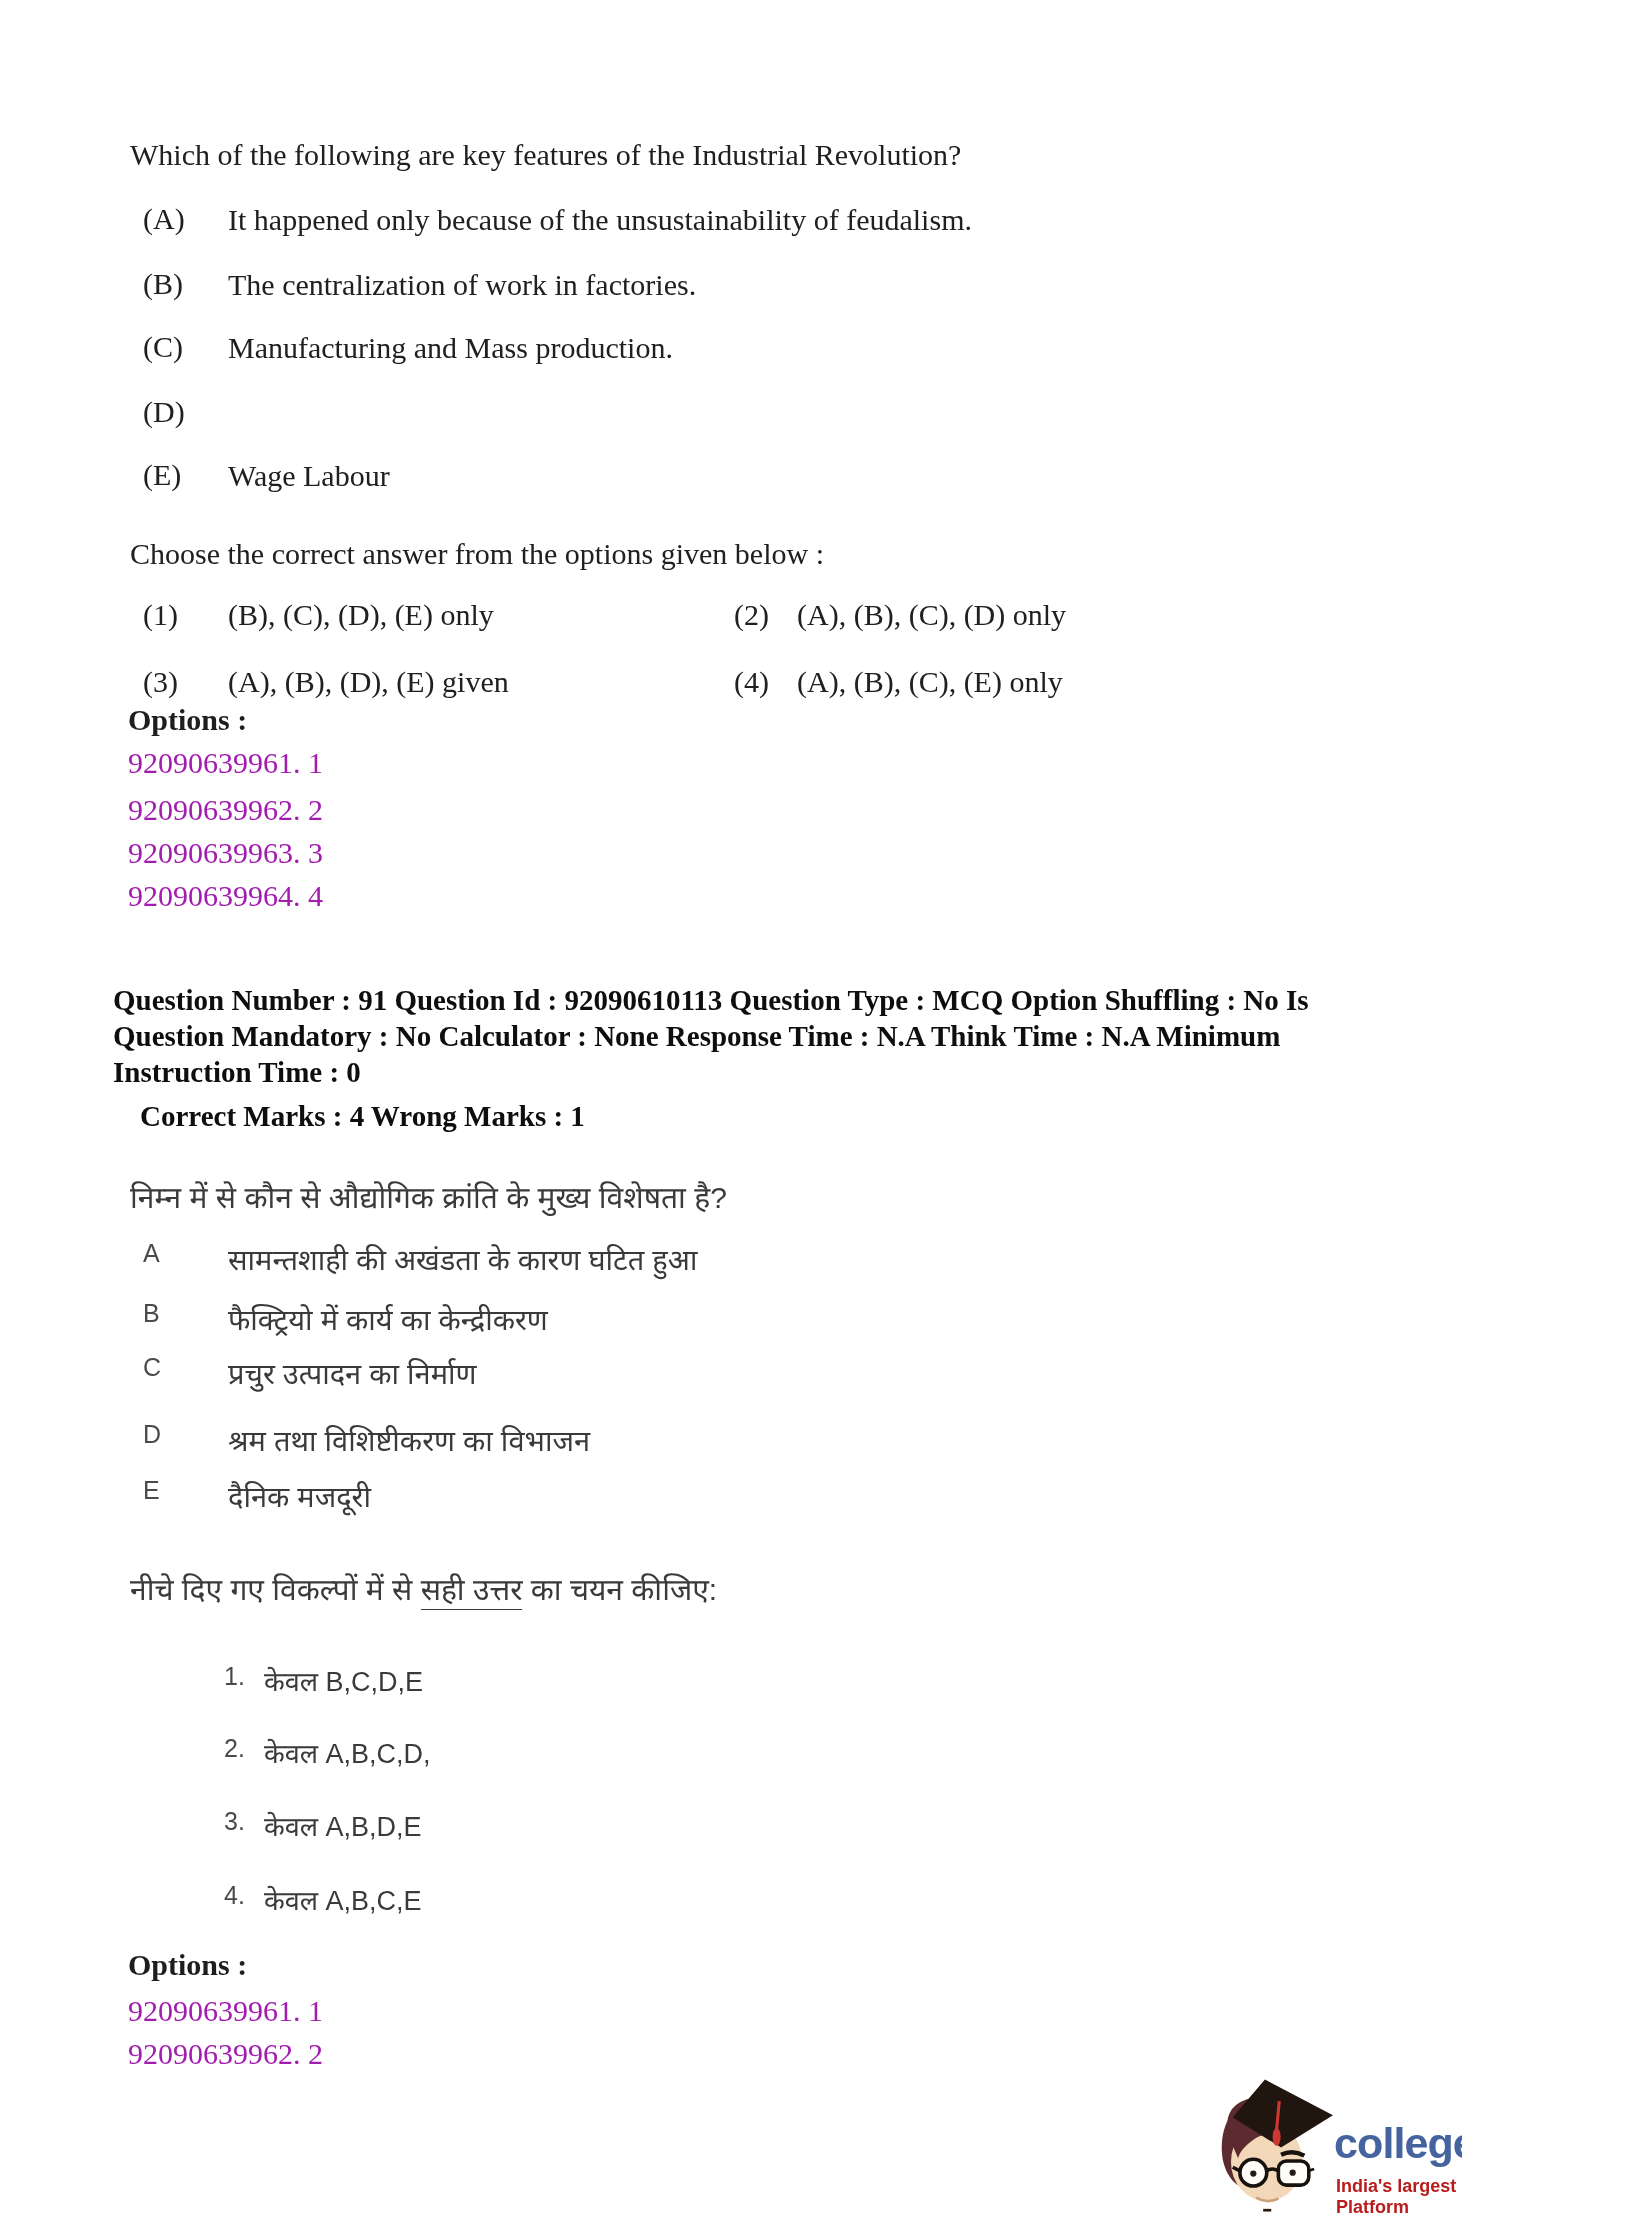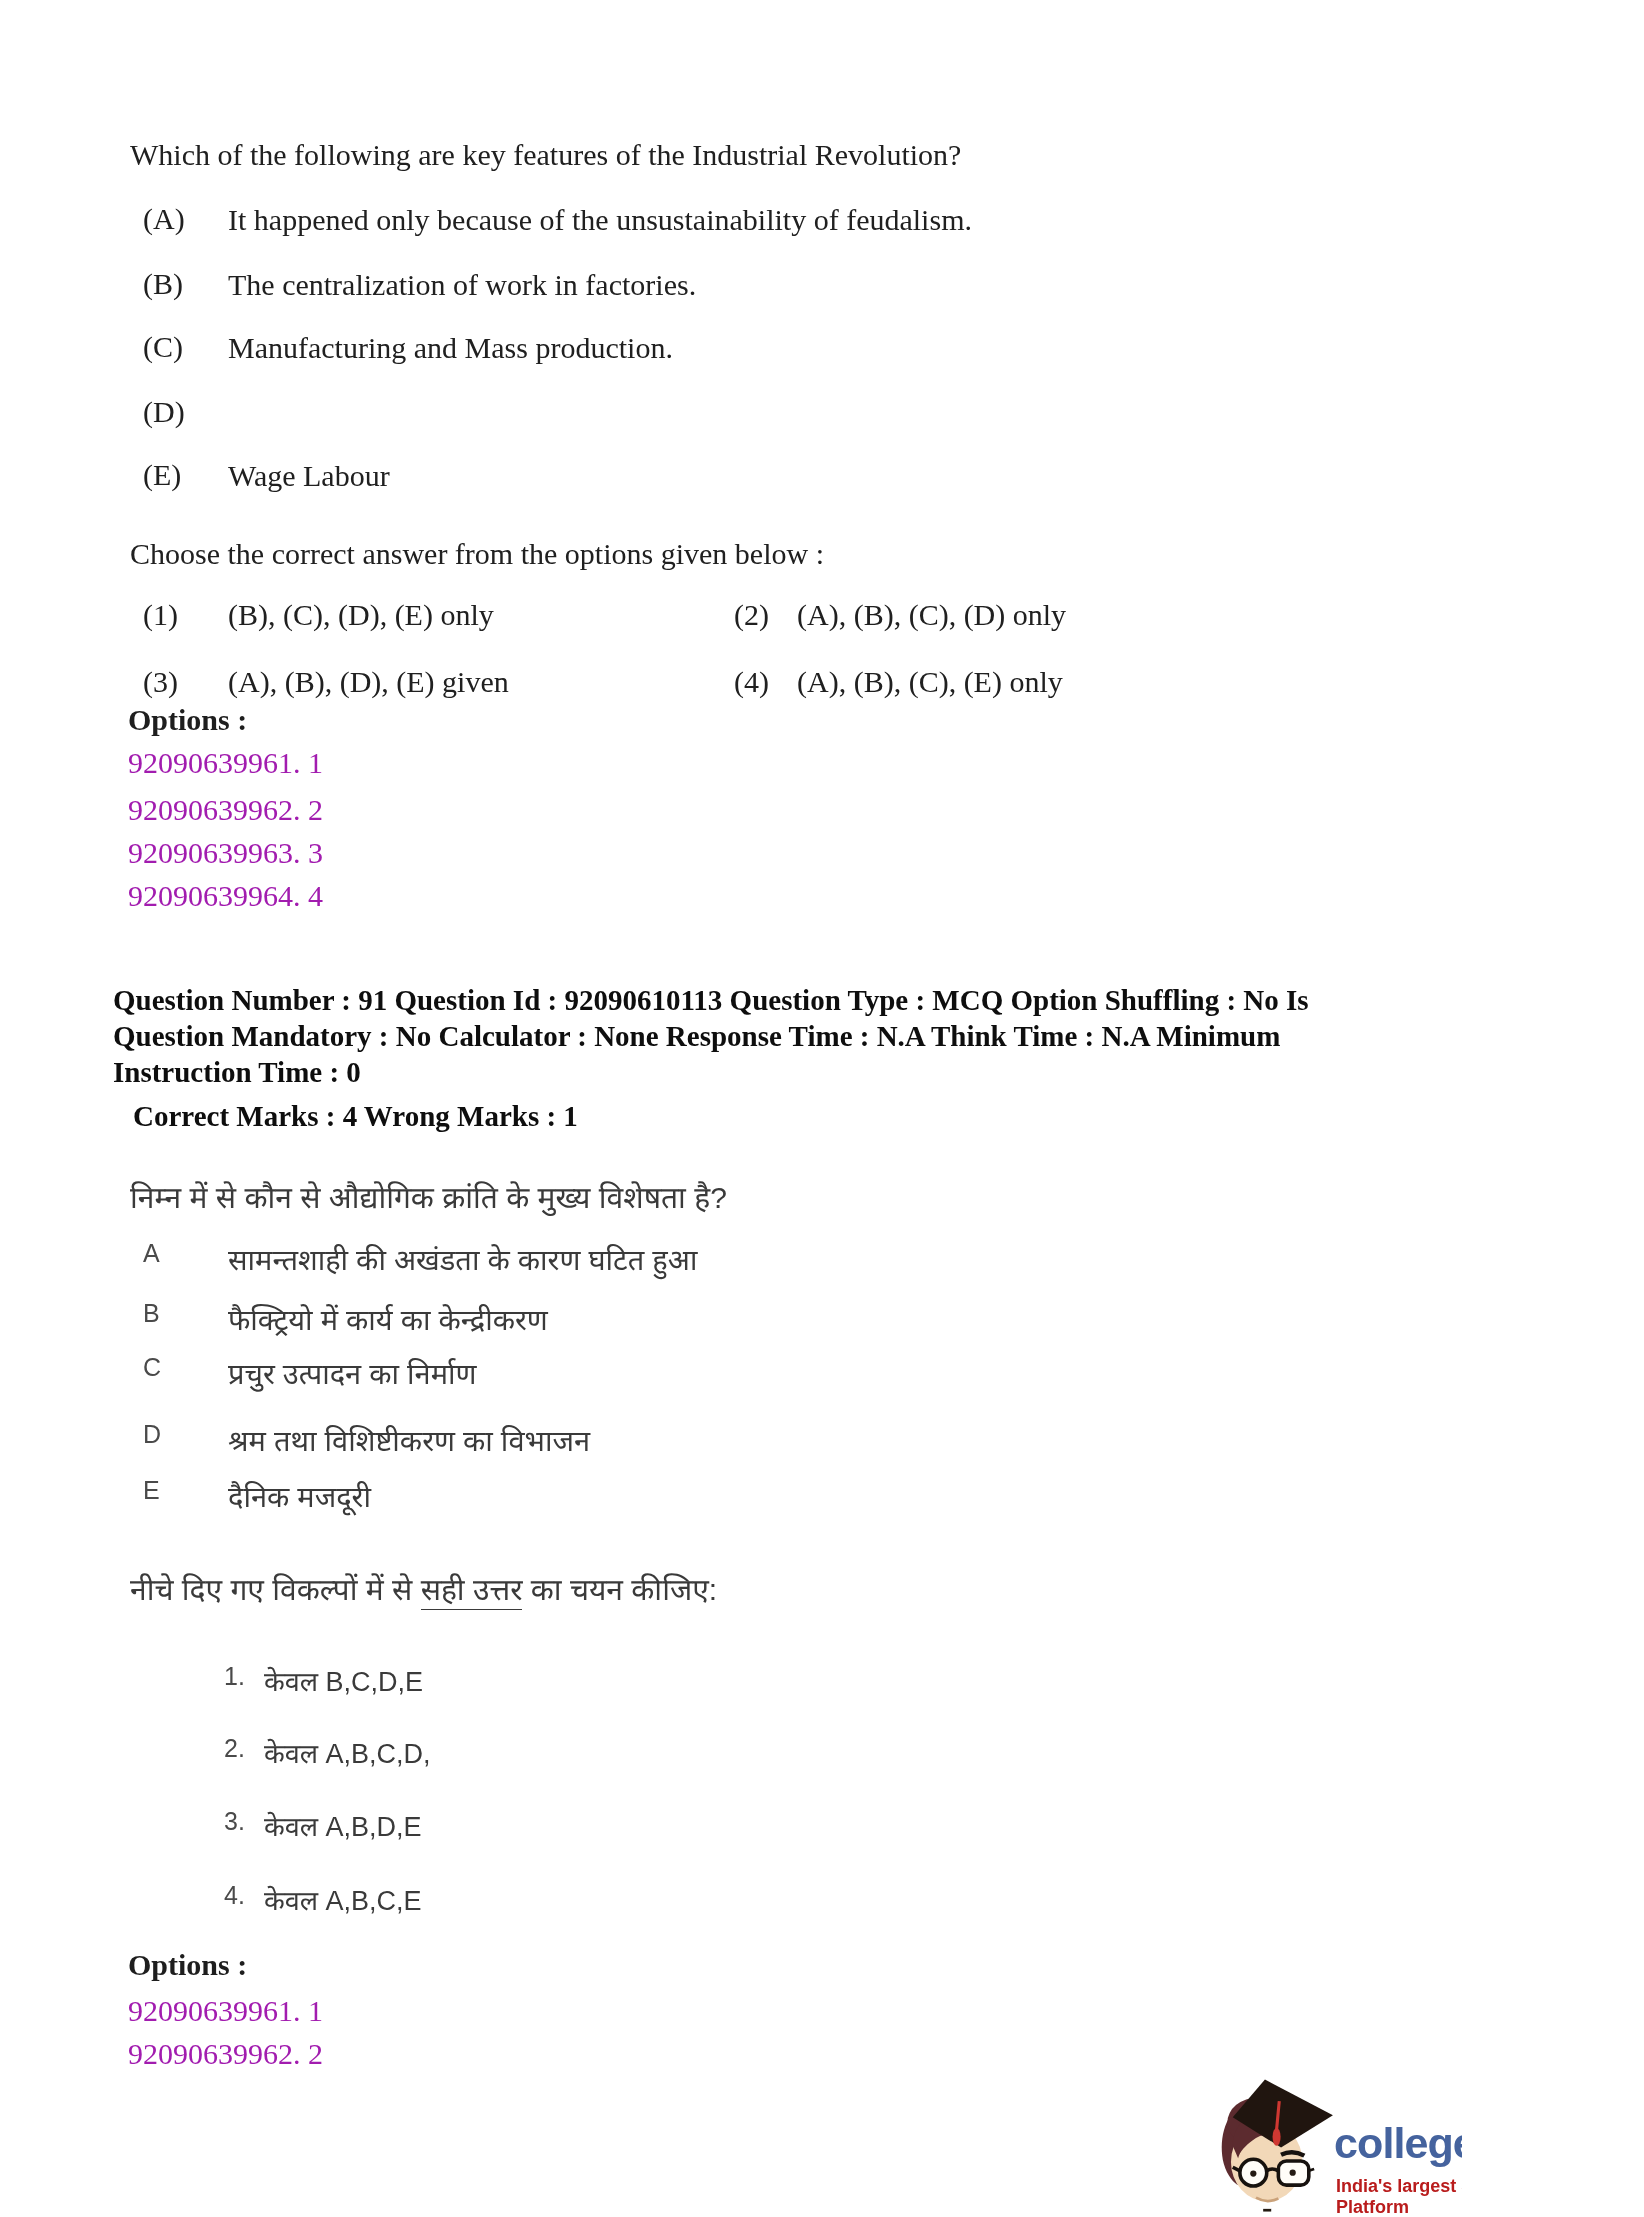--- a/index.html
+++ b/index.html
@@ -91,21 +91,21 @@
   <div class="abs opt-id" style="left:128px; top:746px;">92090639961. 1</div>
   <div class="abs opt-id" style="left:128px; top:793px;">92090639962. 2</div>
   <div class="abs opt-id" style="left:128px; top:836px;">92090639963. 3</div>
   <div class="abs opt-id" style="left:128px; top:879px;">92090639964. 4</div>
 
   <div class="abs" style="left:113px; top:982px; width:1343px;">
     <div class="bold-serif meta-line">Question Number : 91 Question Id : 92090610113 Question Type : MCQ Option Shuffling : No Is</div>
     <div class="bold-serif meta-line">Question Mandatory : No Calculator : None Response Time : N.A Think Time : N.A Minimum</div>
     <div class="bold-serif meta-line">Instruction Time : 0</div>
   </div>
-  <div class="abs bold-serif meta-line" style="left:133px; top:1098px;text-align:right;">Correct Marks : 4 Wrong Marks : 1</div>
+  <div class="abs bold-serif meta-line" style="left:140px; top:1098px;text-align:right;">Correct Marks : 4 Wrong Marks : 1</div>
 
   <div class="abs hi-text" style="left:130px; top:1176px;">निम्न में से कौन से औद्योगिक क्रांति के मुख्य विशेषता है?</div>
 
   <div class="row" style="left:143px; top:1239px;">
     <span class="hi-lbl">A</span>
     <span class="hi-opt">सामन्तशाही की अखंडता के कारण घटित हुआ</span>
   </div>
   <div class="row" style="left:143px; top:1299px;">
     <span class="hi-lbl">B</span>
     <span class="hi-opt">फैक्ट्रियो में कार्य का केन्द्रीकरण</span>

